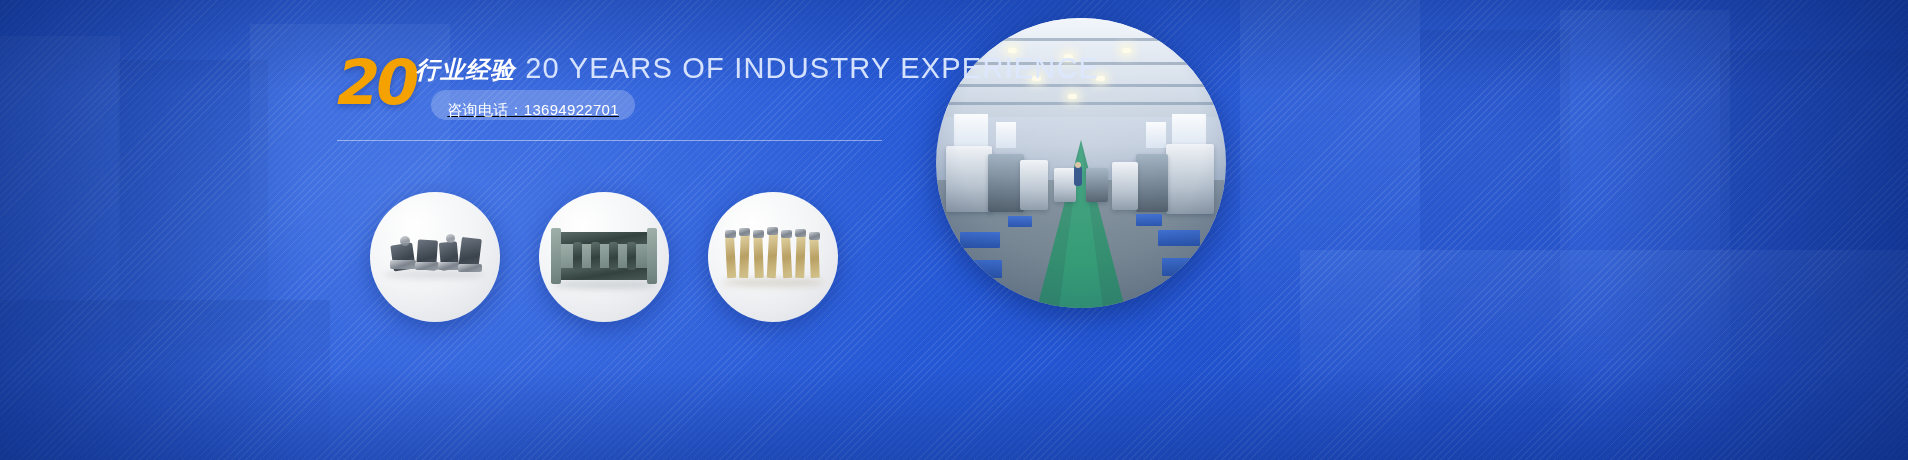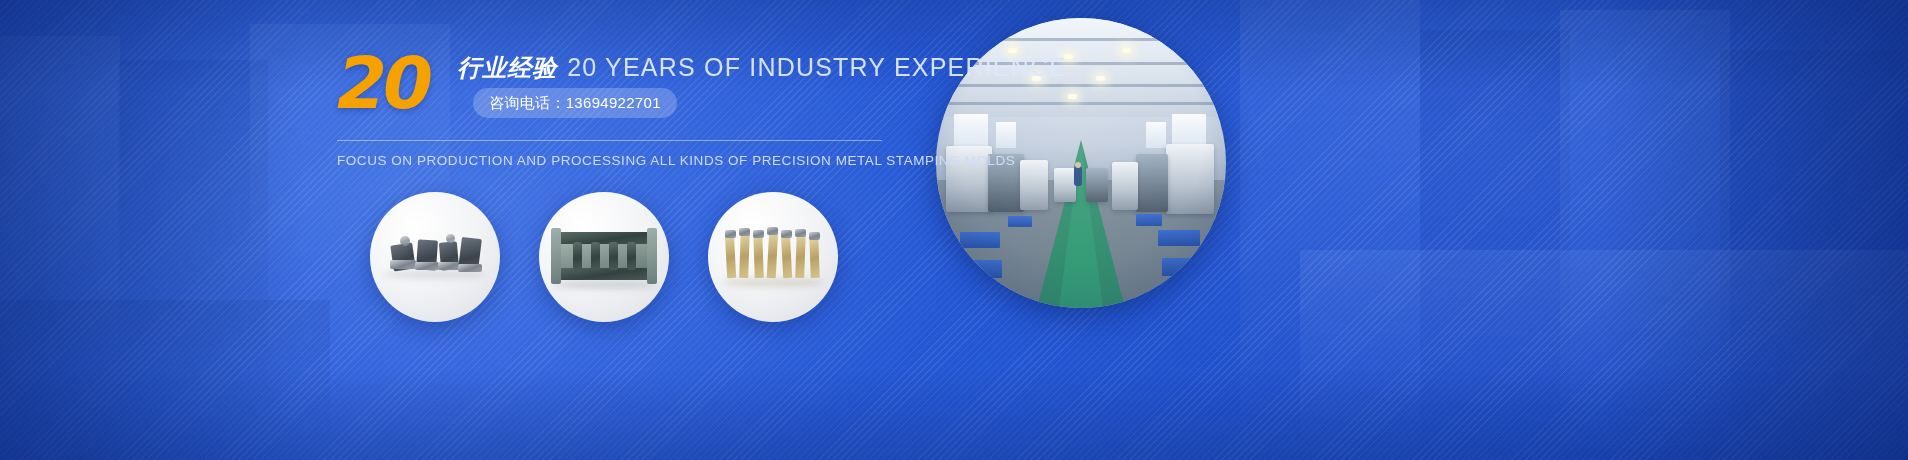--- a/index.html
+++ b/index.html
@@ -36,49 +36,49 @@
                               rgba(10,38,110,0) 80%, rgba(10,38,110,.30) 100%);
   }
 
   
   #copy { position:absolute; left:337px; top:40px; width:560px; z-index:6; }
 
   .headline-row { display:flex; align-items:flex-start; }
 
   #big-number {
     font-family:"DejaVu Sans", sans-serif;
-    font-size:72px; line-height:86px; font-weight:700; font-style:italic;
-    color:#F5A200; letter-spacing:-4px; margin-right:28px;
+    font-size:62px; line-height:86px; font-weight:700; font-style:italic;
+    color:#F5A200; letter-spacing:-4px; margin-right:0;
     text-shadow:0 2px 6px rgba(10,35,105,.35);
   }
 
   .headline-right { padding-top:12px; }
 
   .line1 { display:flex; align-items:baseline; white-space:nowrap; }
   #cn-small {
     font-family:"DejaVu Sans", sans-serif;
     font-size:24px; font-weight:700; font-style:italic; color:#ffffff;
     letter-spacing:1px; margin-right:10px;text-align:center;
   }
   #en-years {
-    font-size:25px; font-weight:300; color:#dde8ff; letter-spacing:1.2px;
+    font-size:29px; font-weight:300; color:#dde8ff; letter-spacing:1.2px;
     opacity:.96;
   }
 
   .line2 { display:flex; align-items:center; margin-top:4px; white-space:nowrap; }
   #cn-big {
     font-family:"DejaVu Sans", sans-serif;
     font-size:40px; font-weight:700; color:#ffffff; letter-spacing:2px;
     text-shadow:0 2px 5px rgba(10,35,105,.30);
   }
 
   #phone-badge {
     margin-left:16px; height:30px; padding:0 16px; border-radius:15px;
     background:rgba(255,255,255,.22);
-    display:flex; align-items:center; white-space:nowrap;
+    display:flex; align-items:flex-end; white-space:nowrap;text-decoration:underline;
   }
   #phone-badge span { font-size:15px; color:#ffffff; letter-spacing:.3px; }
 
   #divider {
     margin-top:14px; width:545px; height:1px;
     background:rgba(255,255,255,.45);
   }
 
   #desc { margin-top:11px; }
   #desc p {
@@ -191,21 +191,20 @@
           <div id="phone-badge">
             <span>咨询电话：13694922701</span>
           </div>
         </div>
       </div>
     </div>
 
     <div id="divider"></div>
 
     <div id="desc">
-      <p>FOCUS ON PRODUCTION AND PROCESSING ALL KINDS OF PRECISION METAL STAMPING MOLDS</p>
     </div>
   </div>
 
   <div class="prod-circle" style="left:370px;top:192px;width:130px;height:130px;">
     <div class="prod-inner">
       <div class="part dark" style="left:22px;top:52px;width:22px;height:26px;transform:rotate(-8deg);"></div>
       <div class="part" style="left:20px;top:68px;width:26px;height:9px;"></div>
       <div class="part dark" style="left:47px;top:48px;width:20px;height:30px;transform:rotate(4deg);"></div>
       <div class="part" style="left:45px;top:70px;width:24px;height:8px;"></div>
       <div class="part dark" style="left:70px;top:50px;width:18px;height:28px;transform:rotate(-5deg);"></div>

